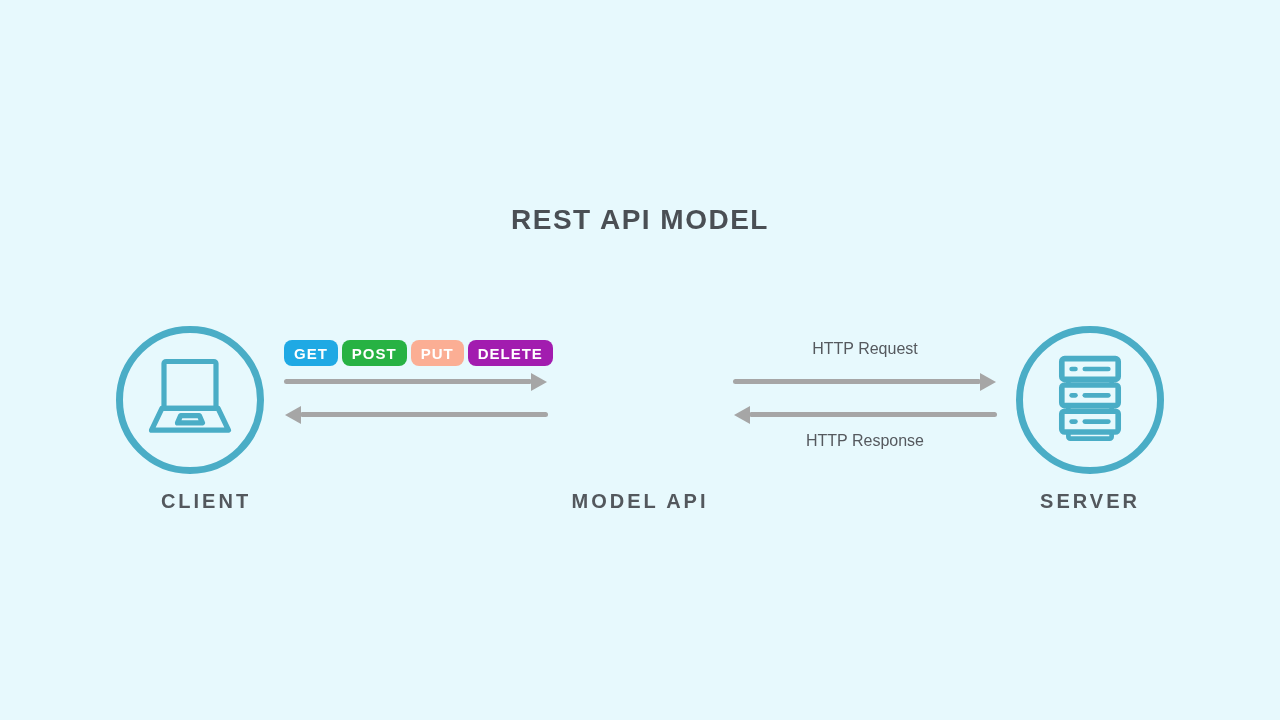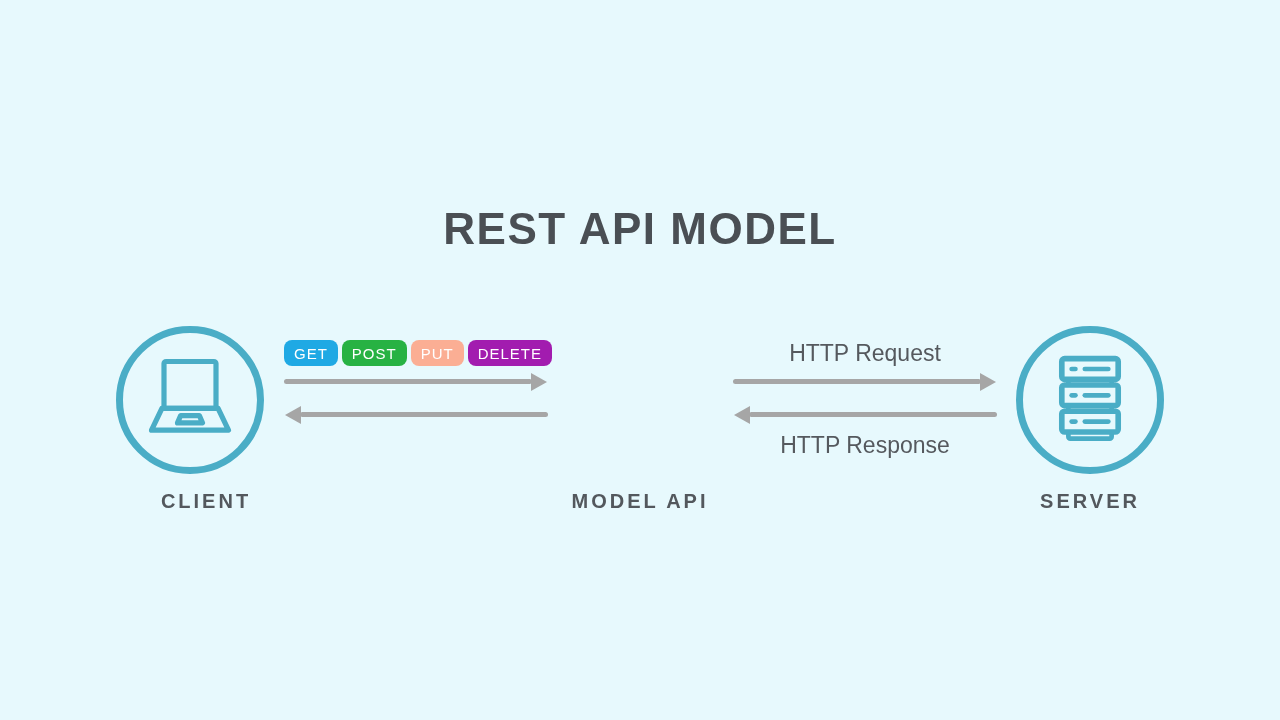--- a/index.html
+++ b/index.html
@@ -14,21 +14,21 @@
     width: 1280px;
     height: 720px;
     background: #E7F9FD;
   }
   .title {
     position: absolute;
     top: 204px;
     left: 0;
     width: 100%;
     text-align: center;
-    font-size: 44px;
+    font-size: 28px;
     font-weight: 800;
     letter-spacing: 1.5px;
     color: #4A4F54;
   }
   .circle {
     position: absolute;
     border-radius: 50%;
     display: flex;
     align-items: center;
     justify-content: center;
@@ -75,29 +75,29 @@
     gap: 4px;
   }
   .badge {
     height: 26px;
     display: flex;
     align-items: center;
     padding: 0 10px;
     border-radius: 8px;
     color: #FFFFFF;
     font-size: 15px;
-    font-weight: 400;
+    font-weight: 700;
     letter-spacing: 1px;
   }
   .conn-text {
     position: absolute;
     left: 0;
     width: 100%;
     text-align: center;
-    font-size: 23px;
+    font-size: 16px;
     font-weight: 400;
     color: #55595E;
   }
   .conn-text.top-row { top: 0; }
   .conn-text.bottom-row { top: 92px; }
 
   .arrow {
     position: absolute;
     height: 5px;
     background: #A6A6A6;

